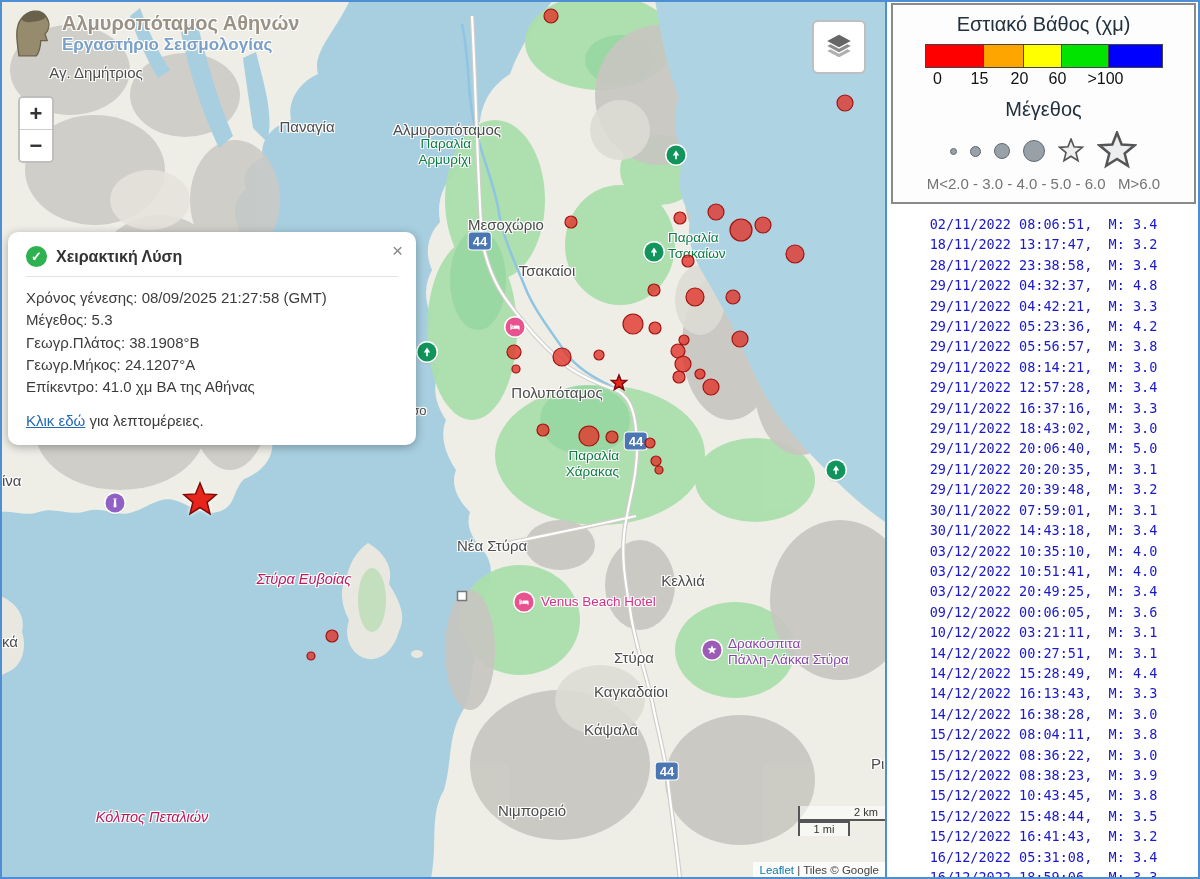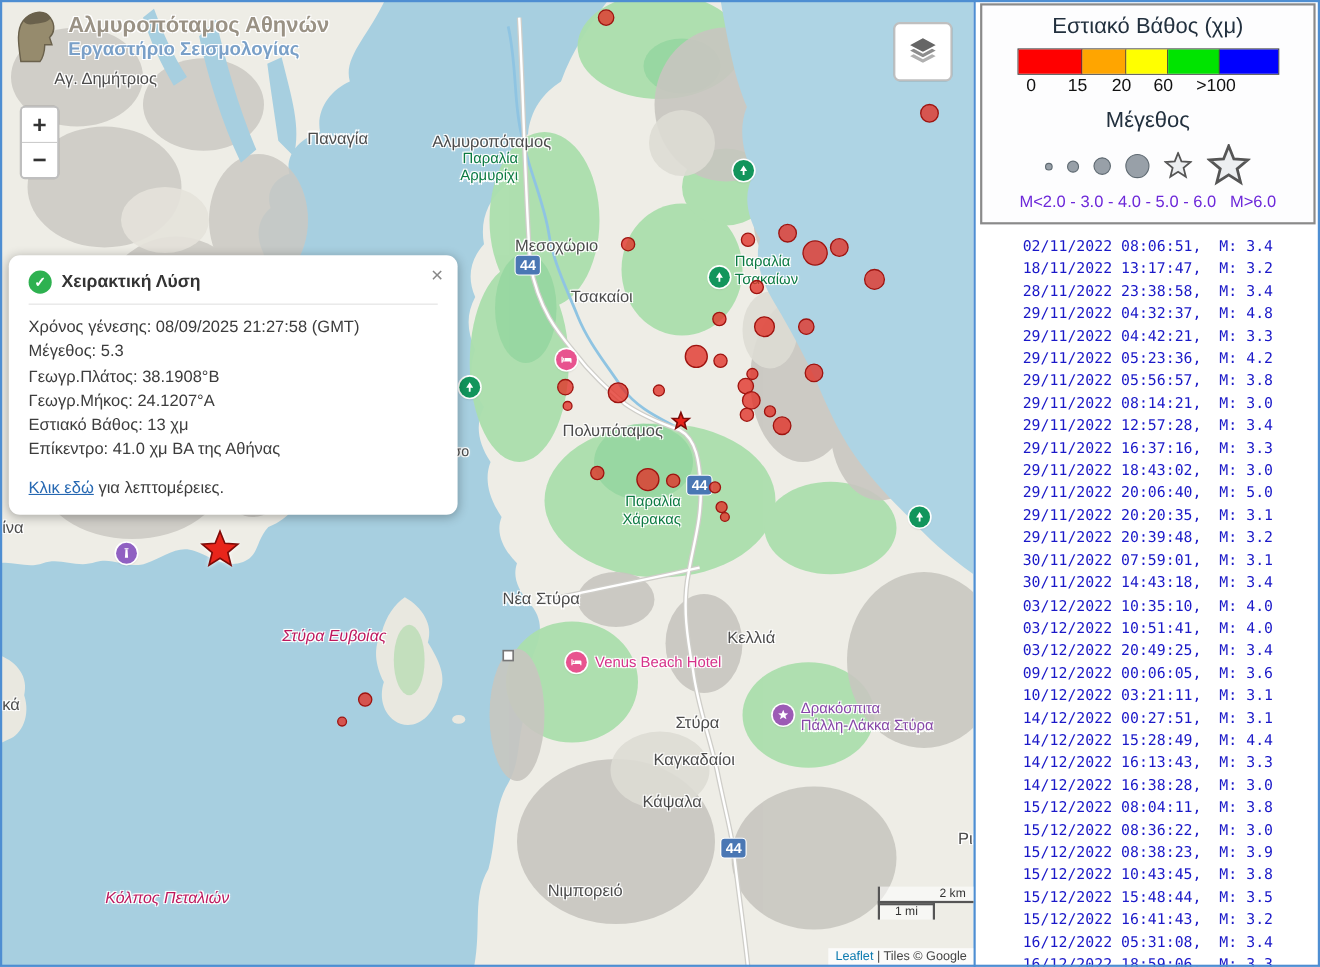--- a/index.html
+++ b/index.html
@@ -84,21 +84,21 @@
   #depth-bar .seg{height:100%;border-right:1px solid #444;box-sizing:border-box;}
   #depth-bar .seg:last-child{border-right:none;}
   #depth-ticks{position:relative;width:236px;margin:2px auto 0 auto;height:20px;}
   #depth-ticks .tick{position:absolute;top:0;transform:translateX(-50%);font-size:16px;color:#111;}
   .mag-title{margin-top:8px;}
   .mag-row{display:flex;align-items:center;justify-content:center;gap:13px;margin-top:8px;height:44px;}
   .mdot{border-radius:50%;background:#98a0a8;border:1px solid #5f6a72;box-sizing:border-box;}
   .d1{width:7px;height:7px;} .d2{width:11px;height:11px;} .d3{width:16px;height:16px;} .d4{width:22px;height:22px;}
   .mstar polygon{fill:#eceef0;stroke:#555;stroke-width:1.5;}
   .s1{width:26px;height:26px;} .s2{width:40px;height:40px;}
-  .mag-label{text-align:center;font-size:15px;color:#6d28d9;white-space:pre;margin-top:2px;}
+  .mag-label{text-align:center;font-size:15px;color:#737373;white-space:pre;margin-top:2px;}
 
   #quake-list{padding-top:10px;text-align:center;font-family:"DejaVu Sans Mono",monospace;
               font-size:13.5px;line-height:20.4px;color:#1a18c8;white-space:pre;}
   .ql-row{cursor:pointer;}
 </style>
 </head>
 <body>
 
 <div id="app">
 
@@ -345,21 +345,20 @@
       <span class="close">×</span>
       <div class="hdr">
         <span class="check">✓</span>
         <span class="title">Χειρακτική Λύση</span>
       </div>
       <div>
           <div class="p-row">Χρόνος γένεσης: 08/09/2025 21:27:58 (GMT)</div>
           <div class="p-row">Μέγεθος: 5.3</div>
           <div class="p-row">Γεωγρ.Πλάτος: 38.1908°Β</div>
           <div class="p-row">Γεωγρ.Μήκος: 24.1207°Α</div>
-          <div class="p-row">Εστιακό Βάθος: 13 χμ</div>
           <div class="p-row">Επίκεντρο: 41.0 χμ ΒΑ της Αθήνας</div>
         </div>
       <div class="linkline"><a>Κλικ εδώ</a><span> για λεπτομέρειες.</span></div>
     </div>
   </div>
 
   <div id="panel">
     <div id="legend">
       <div class="leg-title">Εστιακό Βάθος (χμ)</div>
       <div id="depth-bar">

